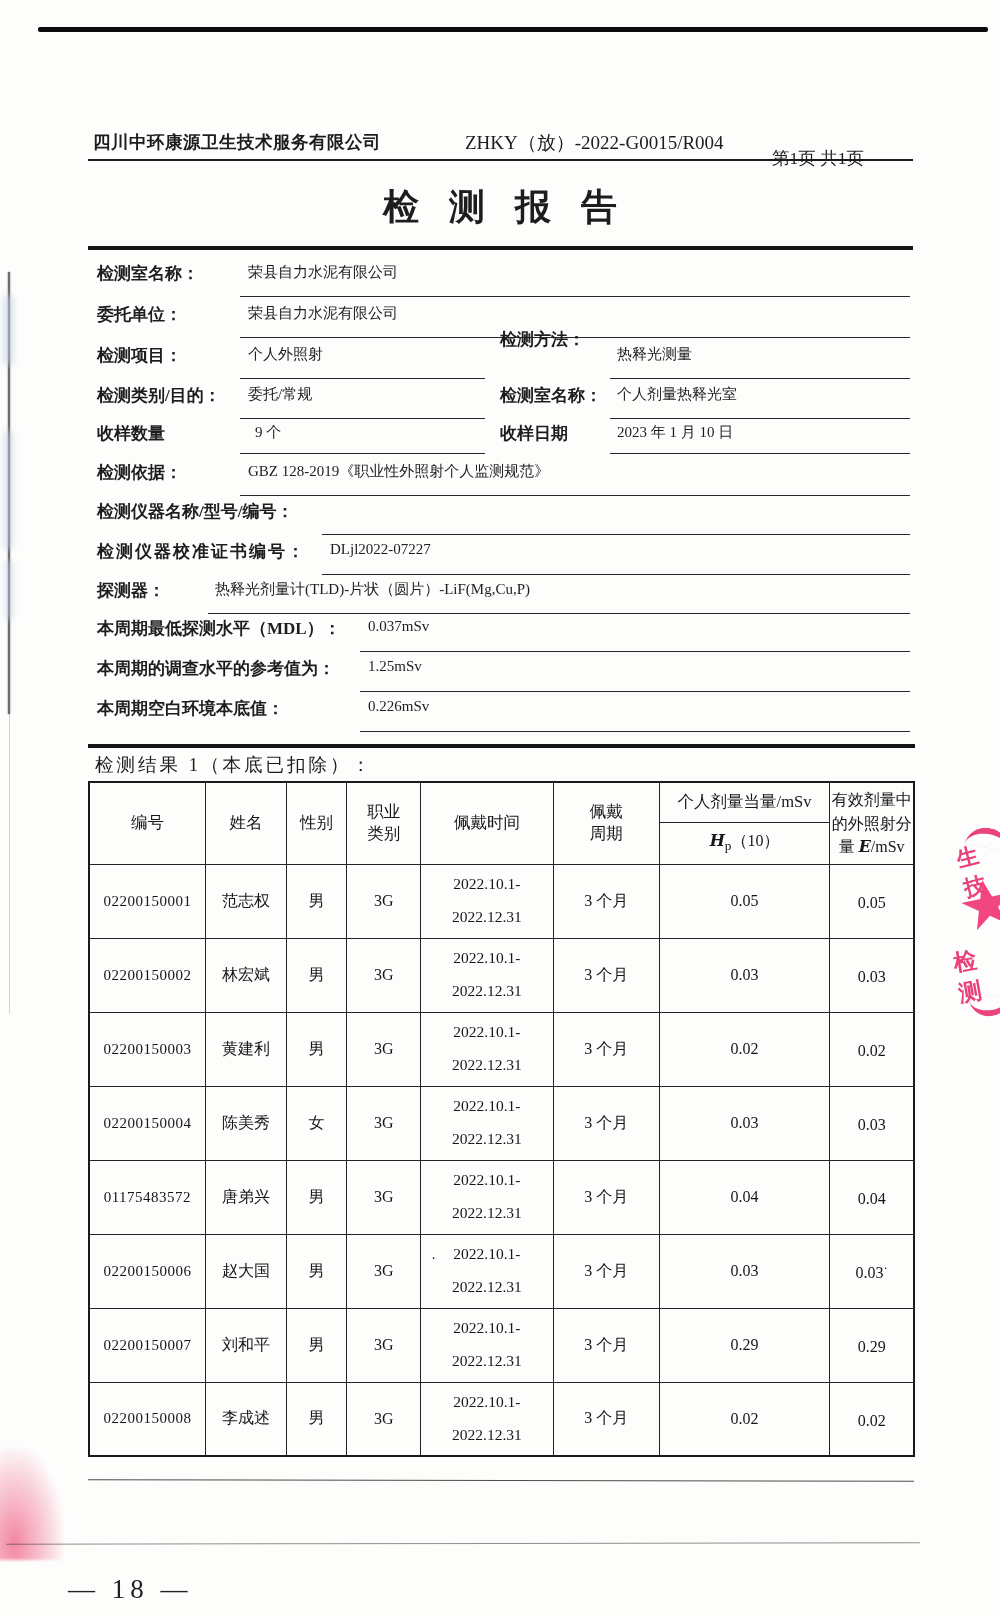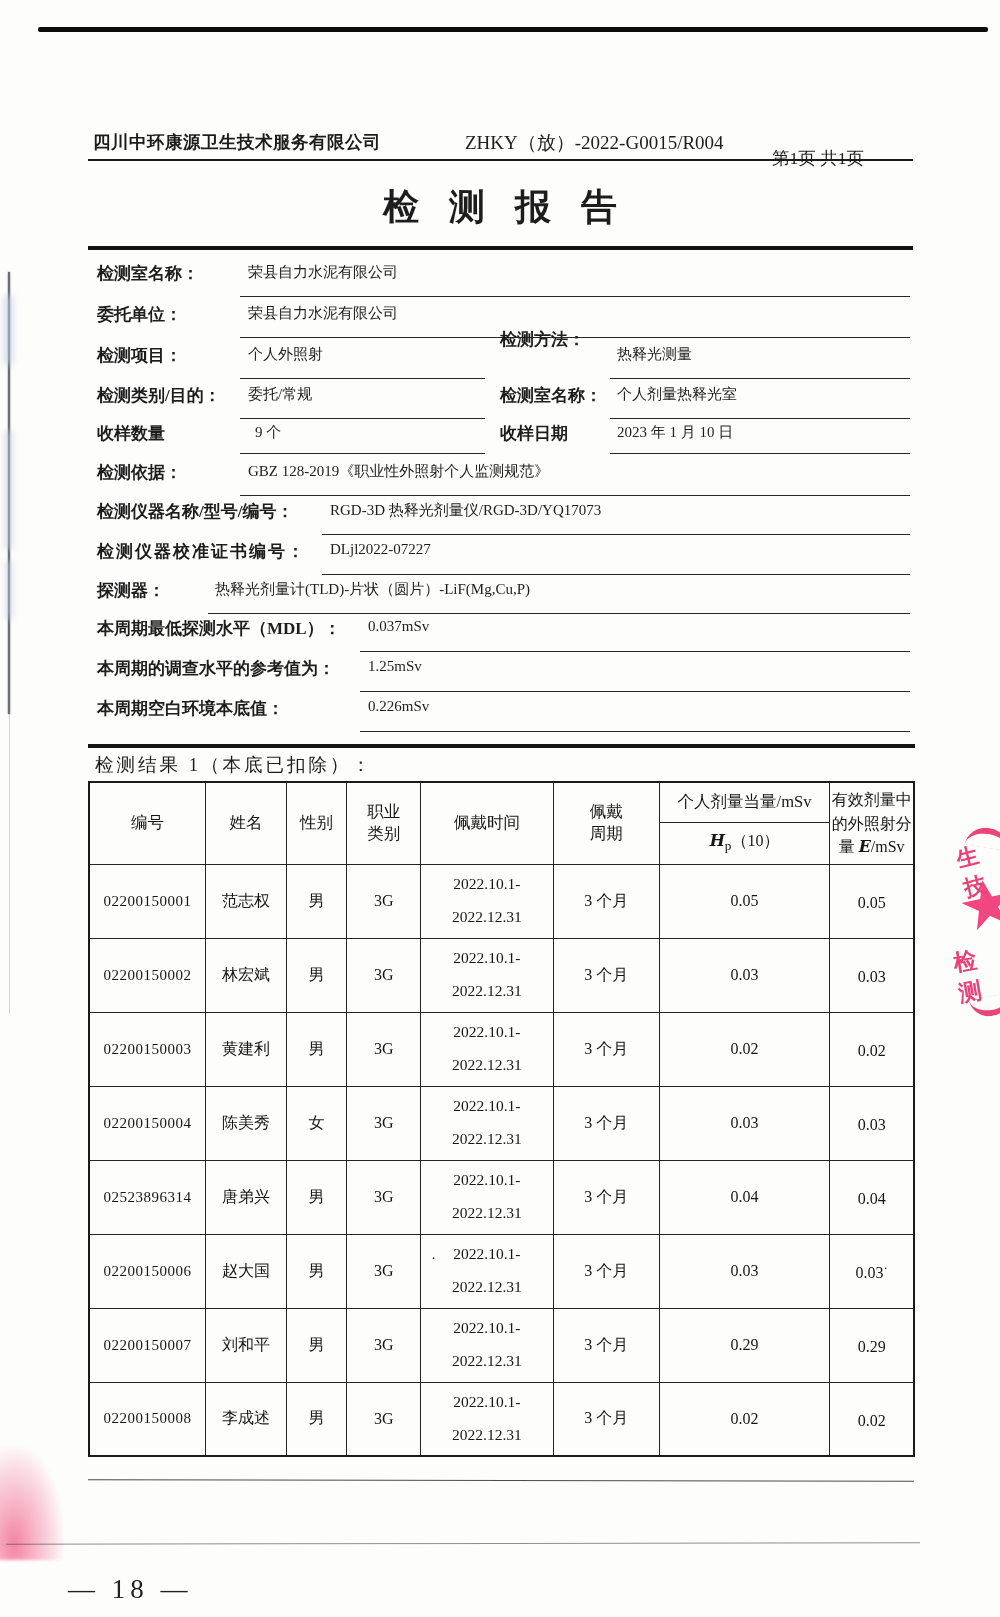--- a/index.html
+++ b/index.html
@@ -121,21 +121,20 @@
   <div class="ful" style="left:240px;top:453px;width:245px"></div>
   <div class="flabel" style="left:500px;top:422px">收样日期</div>
   <div class="fvalue" style="left:617px;top:423px">2023 年 1 月 10 日</div>
   <div class="ful" style="left:610px;top:453px;width:300px"></div>
 
   <div class="flabel" style="left:97px;top:461px">检测依据：</div>
   <div class="fvalue" style="left:248px;top:462px">GBZ 128-2019《职业性外照射个人监测规范》</div>
   <div class="ful" style="left:240px;top:495px;width:670px"></div>
 
   <div class="flabel" style="left:97px;top:500px">检测仪器名称/型号/编号：</div>
-  <div class="fvalue" style="left:330px;top:501px">RGD-3D 热释光剂量仪/RGD-3D/YQ17073</div>
   <div class="ful" style="left:322px;top:534px;width:588px"></div>
 
   <div class="flabel ls2" style="left:97px;top:540px">检测仪器校准证书编号：</div>
   <div class="fvalue" style="left:330px;top:541px">DLjl2022-07227</div>
   <div class="ful" style="left:322px;top:574px;width:588px"></div>
 
   <div class="flabel" style="left:97px;top:579px">探测器：</div>
   <div class="fvalue" style="left:215px;top:580px">热释光剂量计(TLD)-片状（圆片）-LiF(Mg,Cu,P)</div>
   <div class="ful" style="left:208px;top:613px;width:702px"></div>
 
@@ -241,21 +240,21 @@
         <td class="cell wear">
             <span class="wdot"></span>
             <div>2022.10.1-</div>
             <div>2022.12.31</div>
           </td>
         <td class="cell">3 个月</td>
         <td class="cell">0.03</td>
         <td class="cell"><span>0.03</span><sup class="edot"></sup></td>
       </tr>
       <tr>
-        <td class="cell idcell">02523896314</td>
+        <td class="cell idcell">01175483572</td>
         <td class="cell">唐弟兴</td>
         <td class="cell">男</td>
         <td class="cell">3G</td>
         <td class="cell wear">
             <span class="wdot"></span>
             <div>2022.10.1-</div>
             <div>2022.12.31</div>
           </td>
         <td class="cell">3 个月</td>
         <td class="cell">0.04</td>

